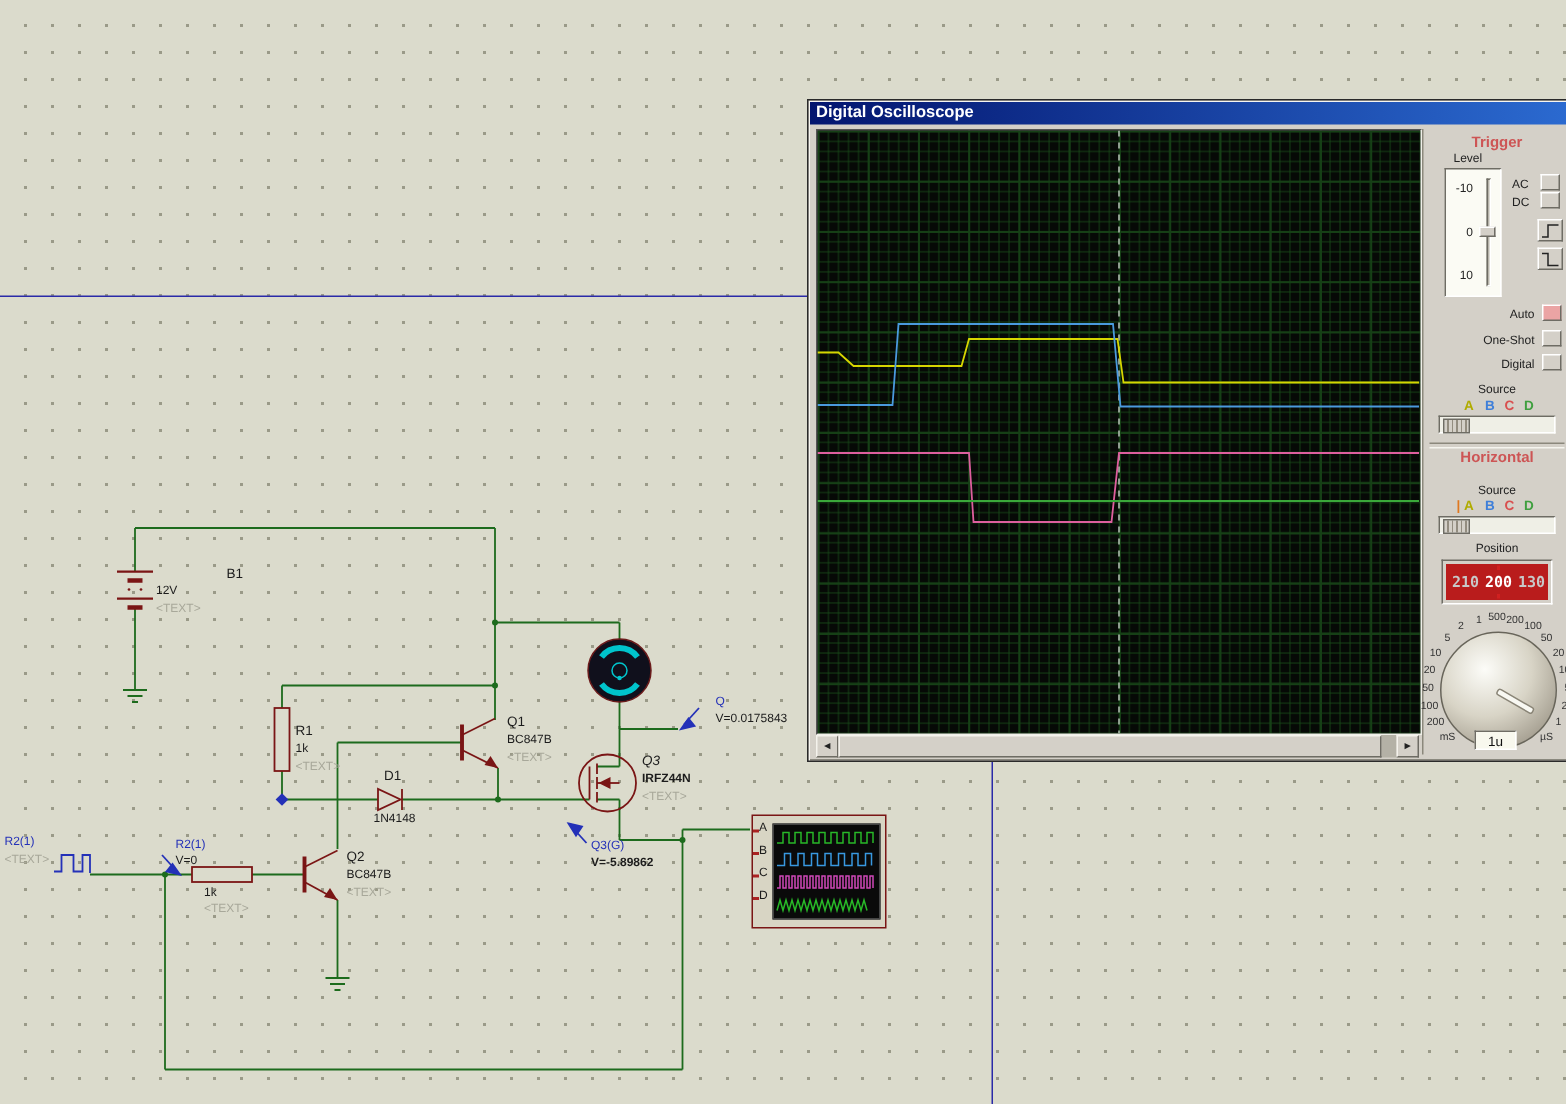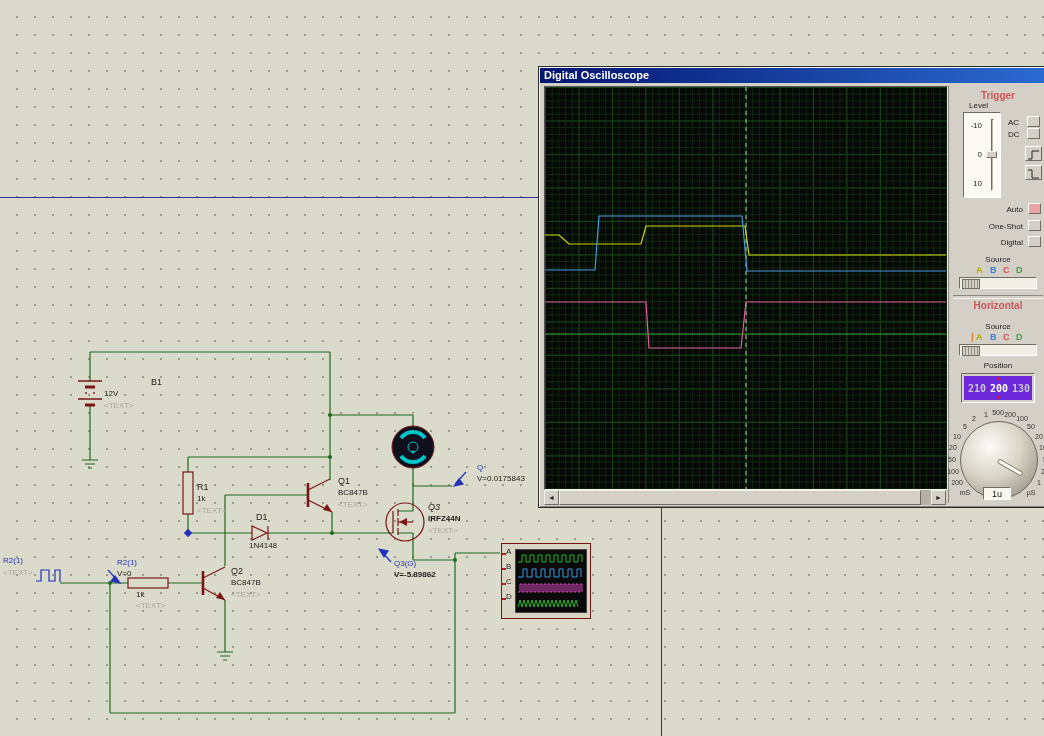--- a/index.html
+++ b/index.html
@@ -52,21 +52,21 @@
   .lvl .track{position:absolute;left:27px;top:6px;width:3px;height:72px;background:#b8b5aa;}
   .lvl .lthumb{position:absolute;left:22px;top:38px;width:11px;height:7px;}
   .slt{position:absolute;left:10px;width:78px;height:12px;background:#efefe6;}
   .slt .sthumb{position:absolute;left:2px;top:1px;width:16px;height:8px;
        background:repeating-linear-gradient(90deg,#d4d0c8 0 2px,#938d80 2px 3px);border:1px solid #6e6c64;}
   .chs{position:absolute;left:0;width:100%;height:10px;}
   .chs span{position:absolute;font-size:9px;font-weight:bold;}
   .cA{color:#b0ac00;} .cB{color:#3f7fd9;} .cC{color:#d94f4f;} .cD{color:#3f9f3f;} .cM{color:#e07820;}
   .divline{position:absolute;left:4px;right:4px;height:2px;border-top:1px solid #8b887c;border-bottom:1px solid #f6f5ef;}
   .pos{position:absolute;left:12px;top:287px;width:74px;height:30px;}
-  .pos .inner{position:absolute;left:2px;top:2px;right:2px;bottom:2px;background:#6d28d9;}
+  .pos .inner{position:absolute;left:2px;top:2px;right:2px;bottom:2px;background:#b91c1c;}
   .pos .digit{position:absolute;top:7px;width:20px;text-align:center;font-family:"DejaVu Sans Mono",monospace;font-size:10px;font-weight:bold;}
   .pos .ptick{position:absolute;left:34px;width:2px;height:3px;background:#d02020;}
   .knob{position:absolute;left:11px;top:335px;width:76px;height:76px;border-radius:50%;
         background:radial-gradient(circle at 38% 32%,#fcfcf8,#d8d4c6 45%,#a8a294 78%,#8a8577);
         border:1px solid #68655a;}
   .kp{position:absolute;left:37px;top:36px;width:26px;height:3px;background:#f8f8f2;border:1px solid #8a8577;
       transform-origin:0 50%;transform:rotate(30deg);border-radius:2px;}
   .klbl{position:absolute;font-size:7px;color:#333;transform:translate(-50%,-50%);white-space:nowrap;}
   .tbx{position:absolute;left:34px;top:401px;width:28px;height:13px;background:#f8f8ee;z-index:3;
        font-size:9px;line-height:12px;text-align:center;color:#111;}

